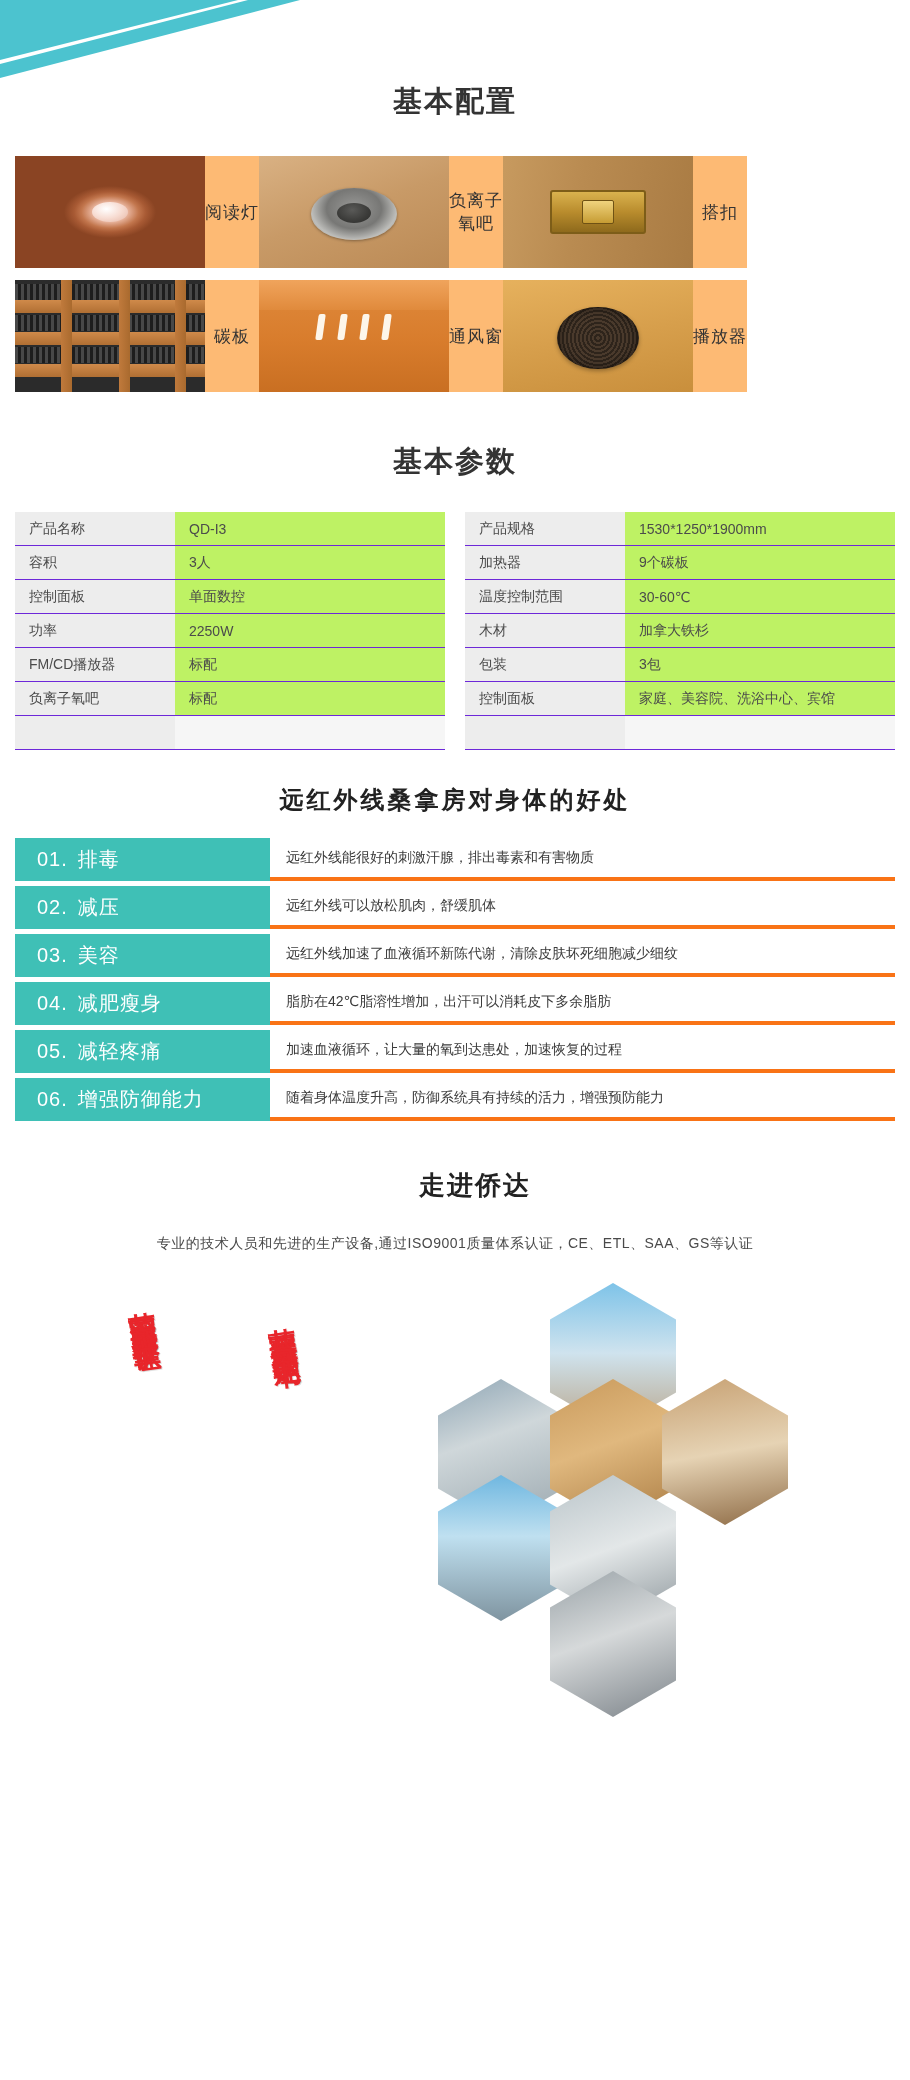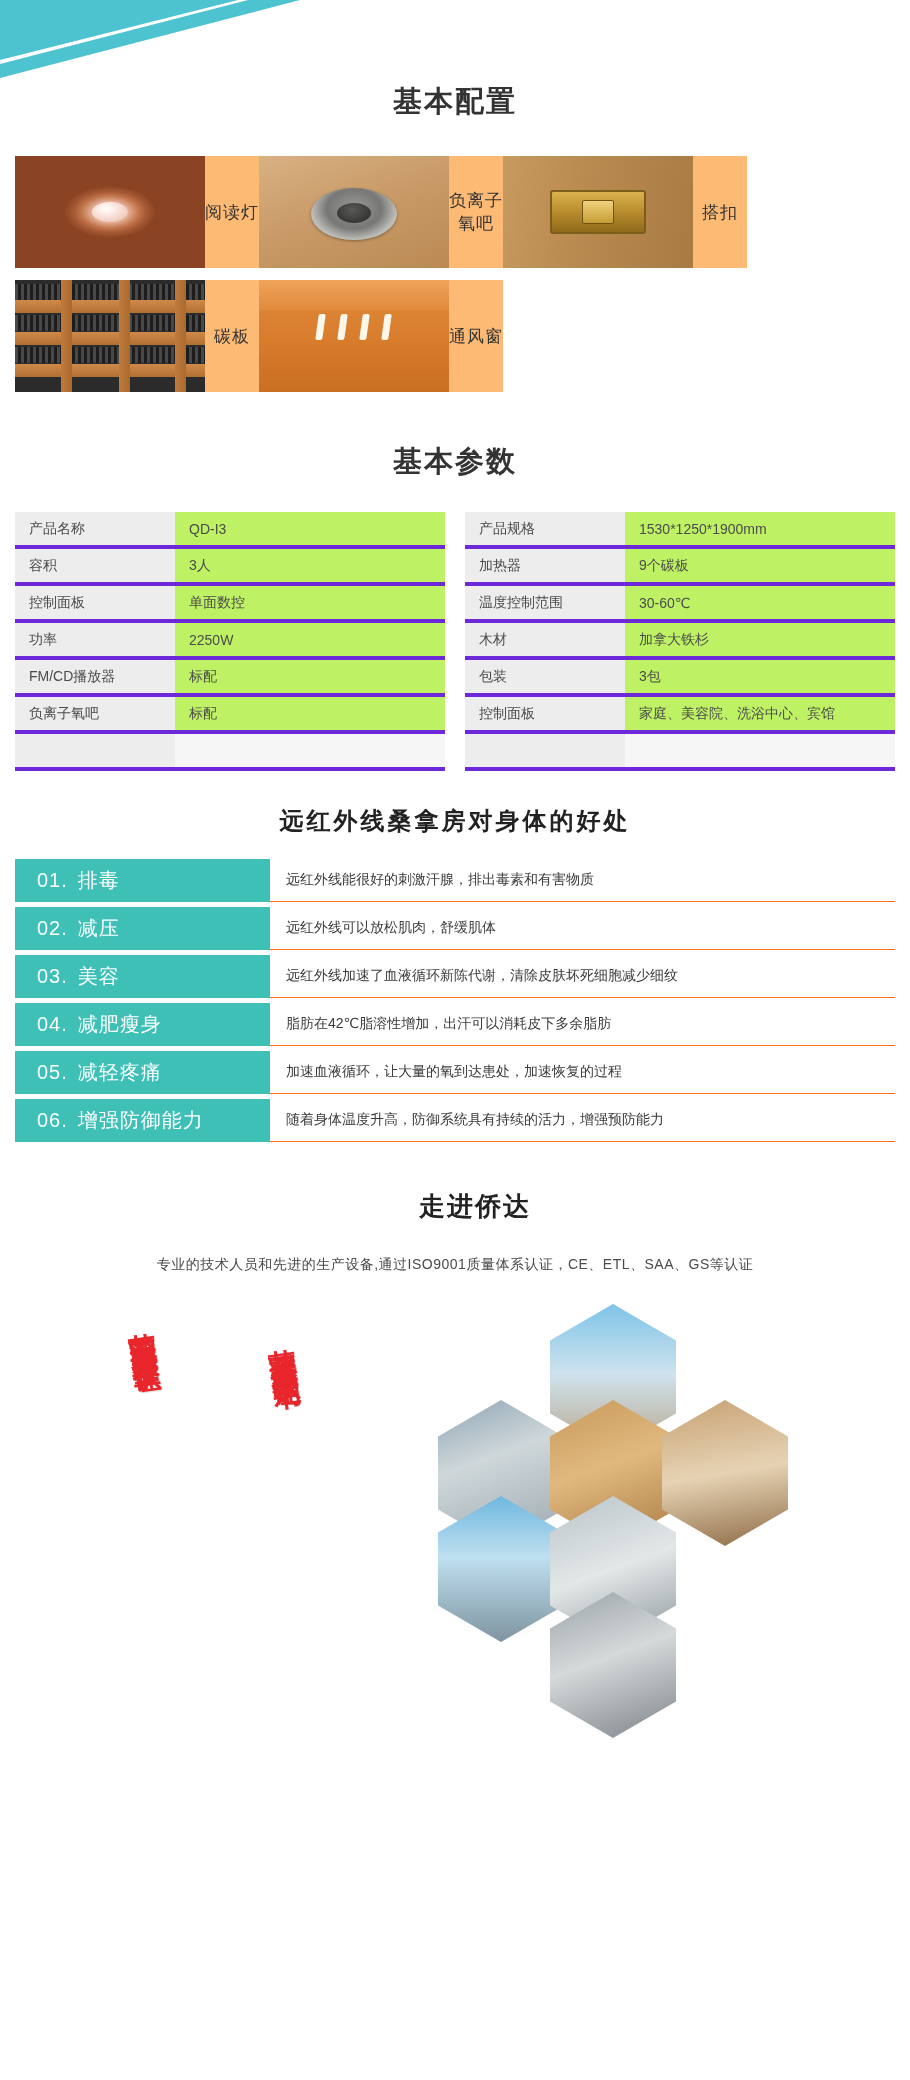--- a/index.html
+++ b/index.html
@@ -167,21 +167,21 @@
   }
   .param-col table {
     width: 430px;
     border-collapse: collapse;
     font-size: 14px;
   }
   .param-col td {
     height: 33px;
     padding: 0 14px;
     color: #4b4b4b;
-    border-bottom: 4px solid #6d28d9;
+    border-bottom: 1px solid #6d28d9;
   }
   .param-col td.k {
     width: 132px;
     background: #ededed;
   }
   .param-col td.v {
     background: #bef264;
   }
   .param-col td.empty { background:#ededed; }
   .param-col td.empty2 { background:#f6f6f6; }
@@ -218,21 +218,21 @@
     letter-spacing: 1px;
   }
   .benefit-left .num { margin-right: 10px; }
   .benefit-right {
     flex: 1 1 auto;
     display: flex;
     align-items: center;
     padding-left: 16px;
     font-size: 14px;
     color: #3b3b3b;
-    border-bottom: 1px solid #f97316;
+    border-bottom: 4px solid #f97316;
     box-sizing: border-box;
   }
 
   
   .sec4-title {
     text-align:center;
     font-size: 26px;
     font-weight: bold;
     color: #222;
     letter-spacing: 2px;
@@ -336,20 +336,24 @@
       <div class="config-cell">
         <div class="thumb t-vent">
           <div class="strip"></div>
           <div class="sl" style="left:58px"></div>
           <div class="sl" style="left:80px"></div>
           <div class="sl" style="left:102px"></div>
           <div class="sl" style="left:124px"></div>
         </div>
         <div class="cap">通风窗</div>
       </div>
+      <div class="config-cell">
+        <div class="thumb t-speaker"></div>
+        <div class="cap">播放器</div>
+      </div>
     </div>
 
   </div>
 
   <div class="section-title sec2-title">基本参数</div>
 
   <div class="params">
 
     <div class="param-col">
       <table>

